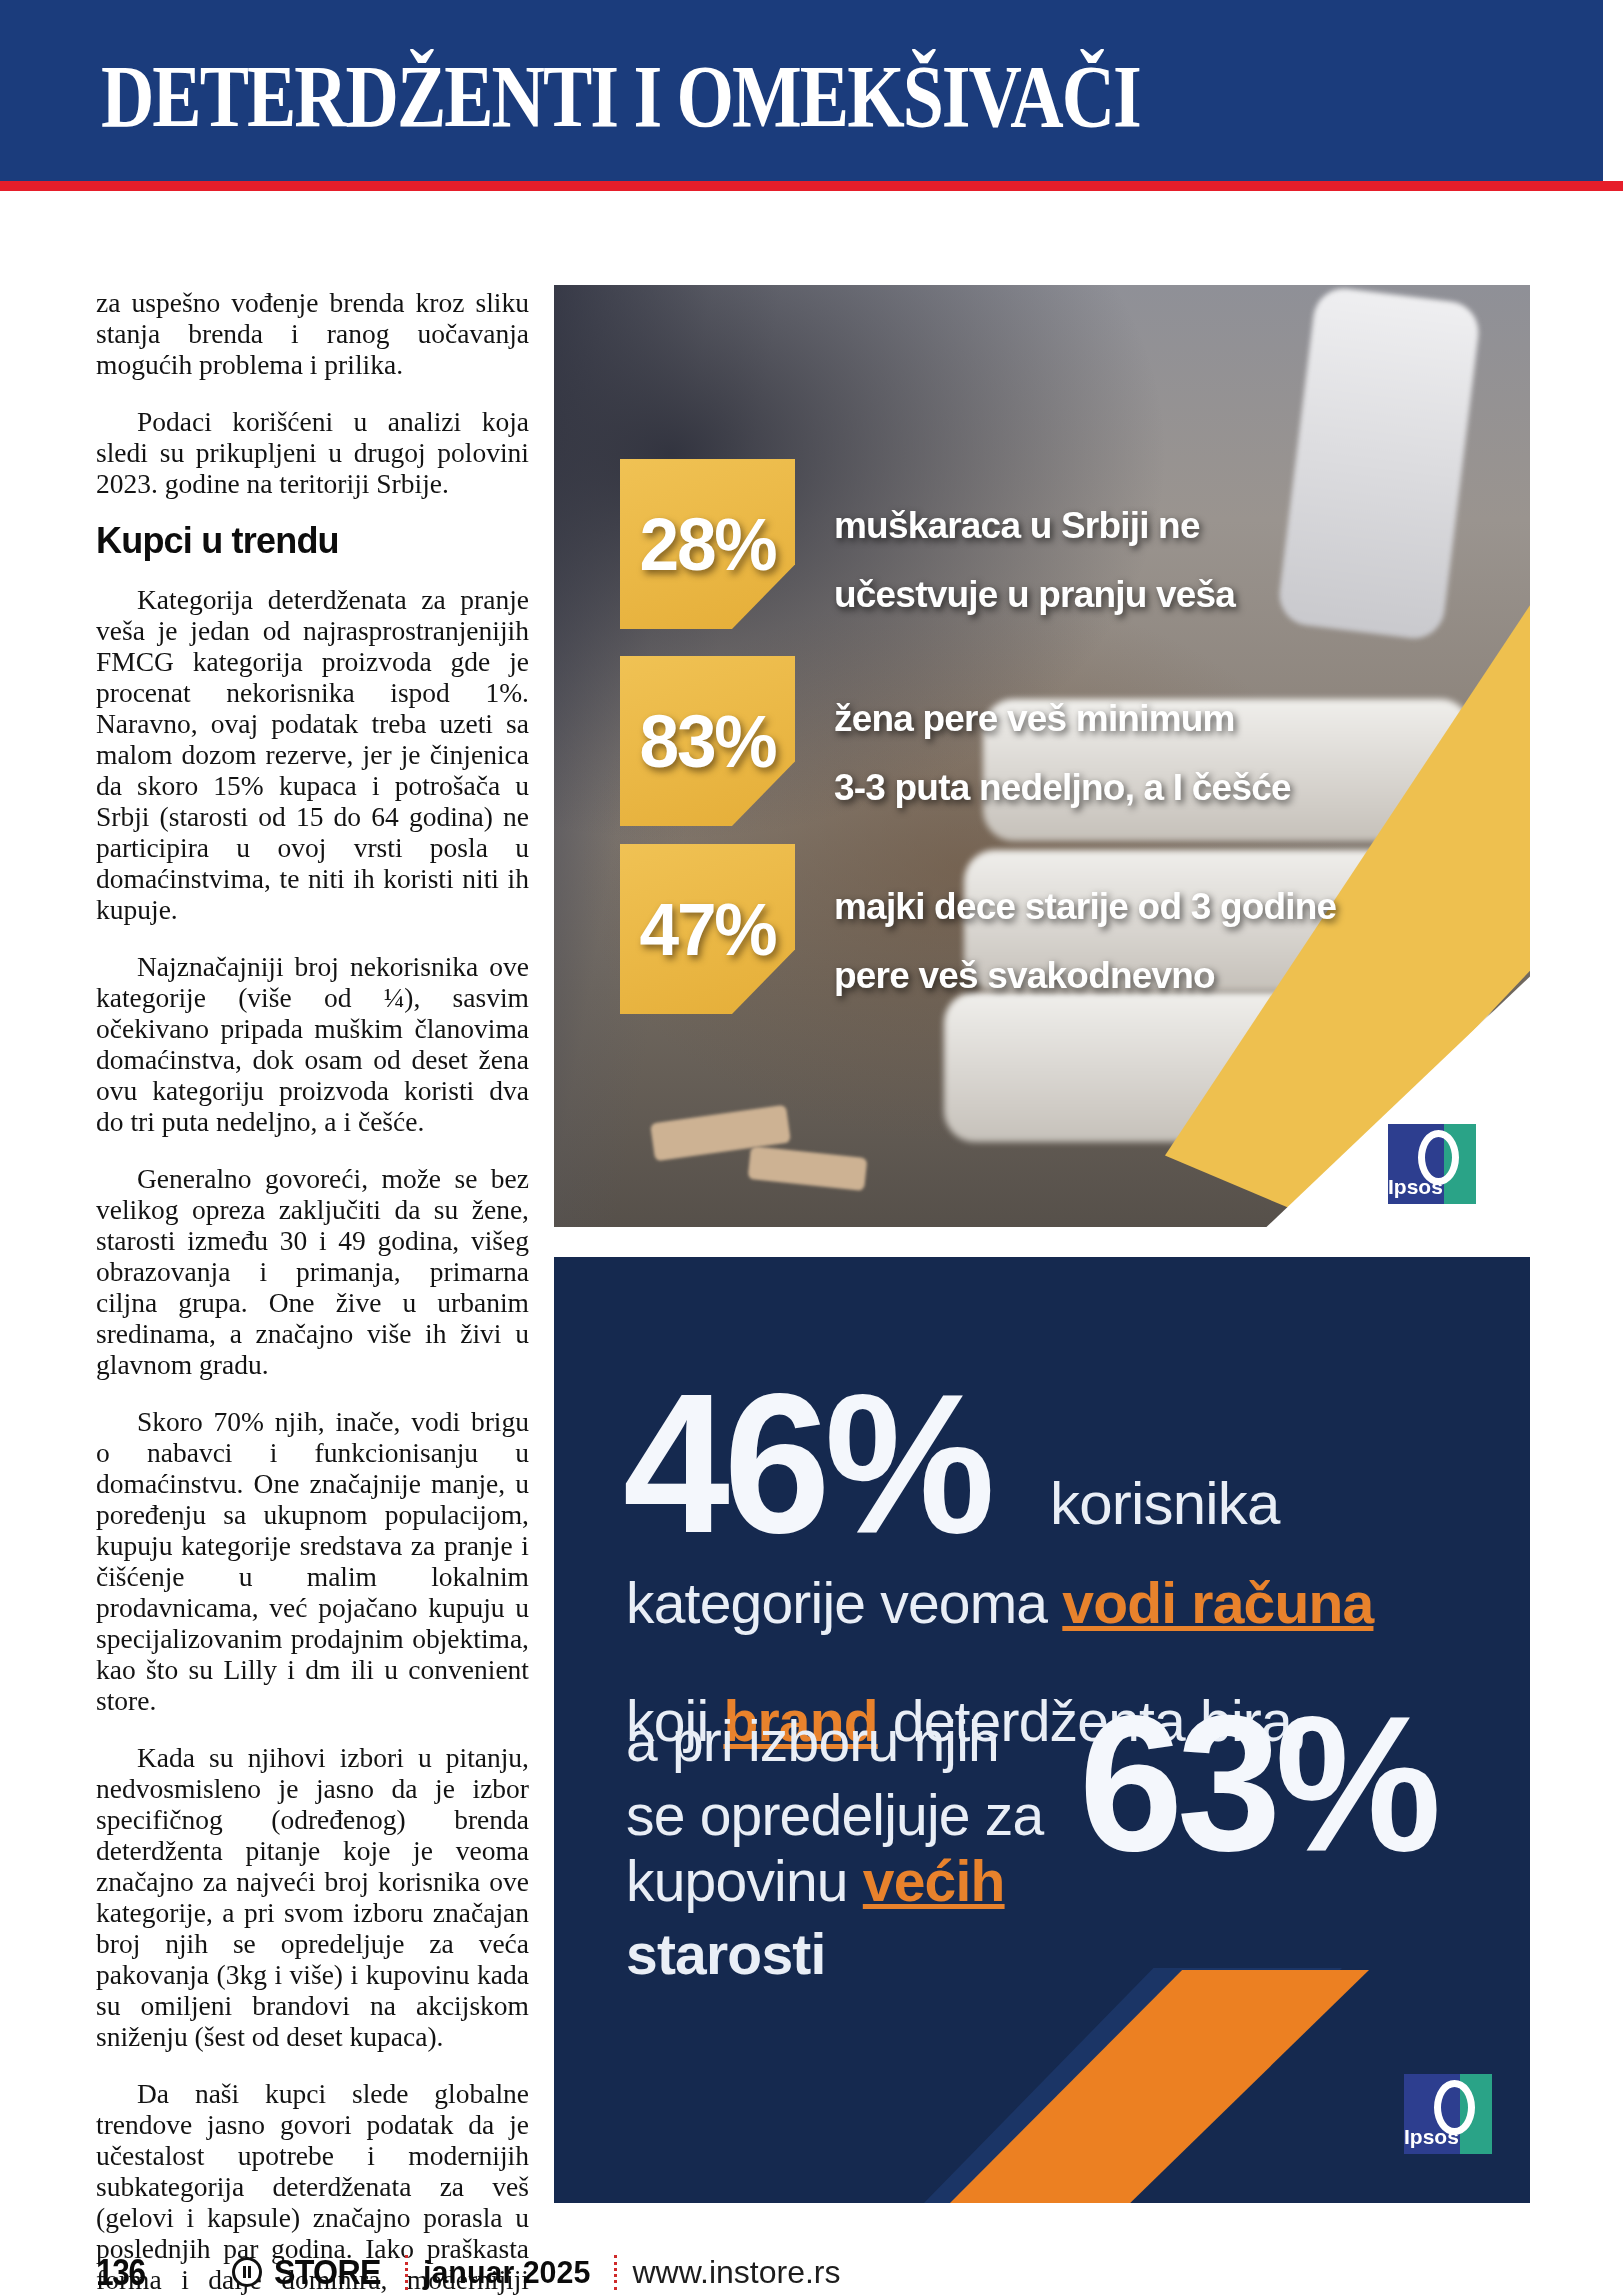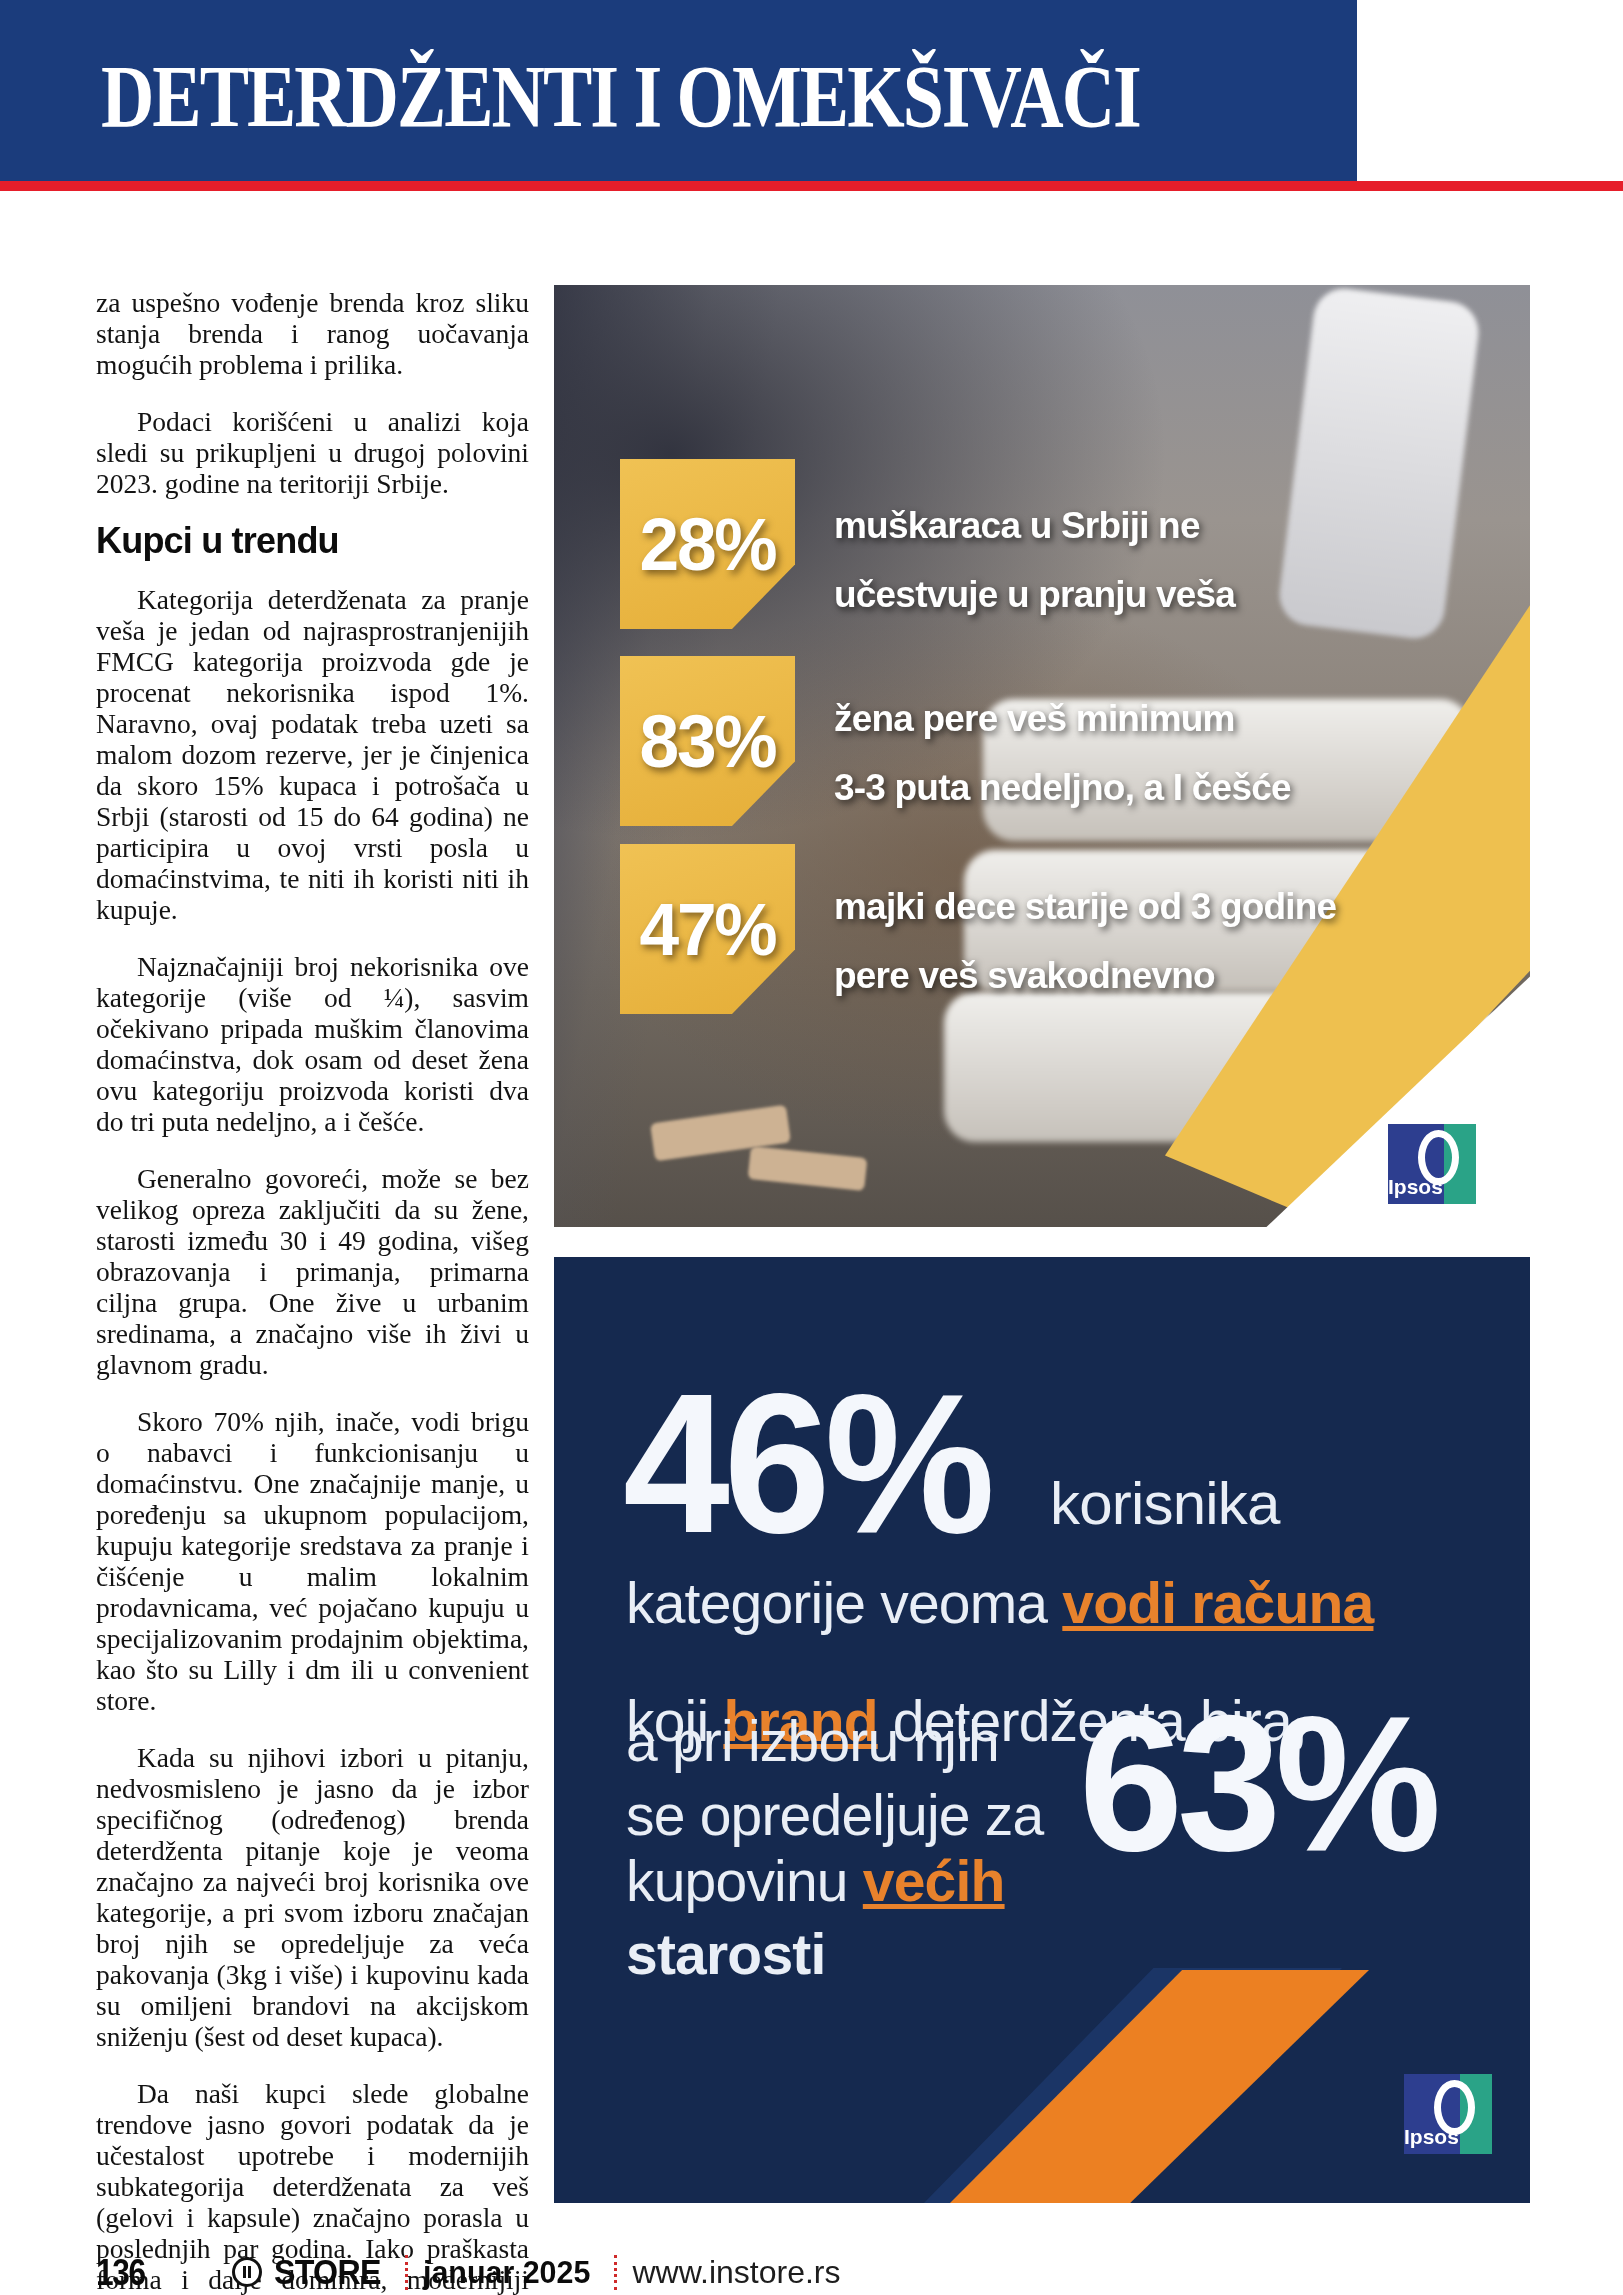--- a/index.html
+++ b/index.html
@@ -1,20 +1,20 @@
 <!DOCTYPE html>
 <html style="font-size:12.6px"><head>
 <meta charset="utf-8">
 <style>
   html,body{margin:0;padding:0;background:#ffffff;}
   .page{position:relative;width:1623px;height:2295px;background:#fff;overflow:hidden;
         font-family:"Liberation Serif", serif;color:#151515;}
 
   
-  .header-band{position:absolute;left:0;top:0;width:1357px;height:181px;background:#1b3c7c;}
+  .header-band{position:absolute;left:0;top:0;width:1603px;height:181px;background:#1b3c7c;}
   .page-title{position:absolute;left:101px;top:46px;color:#ffffff;
 id    font-family:"Liberation Sans", sans-serif;font-weight:bold;font-size:88px;
     letter-spacing:-2.4px;transform:scaleX(.84);transform-origin:left center;white-space:nowrap;}
   .red-stripe{position:absolute;left:0;top:181px;width:1623px;height:10.2px;background:#e61e2a;}
 
   
   .article-col{position:absolute;left:96px;top:287px;width:433px;height:1963px;
     font-size:27.5px;line-height:31px;text-align:justify;color:#131313;}
   .article-col p{margin:0 0 26px 0;}
   .article-col p.indent{text-indent:41px;}

